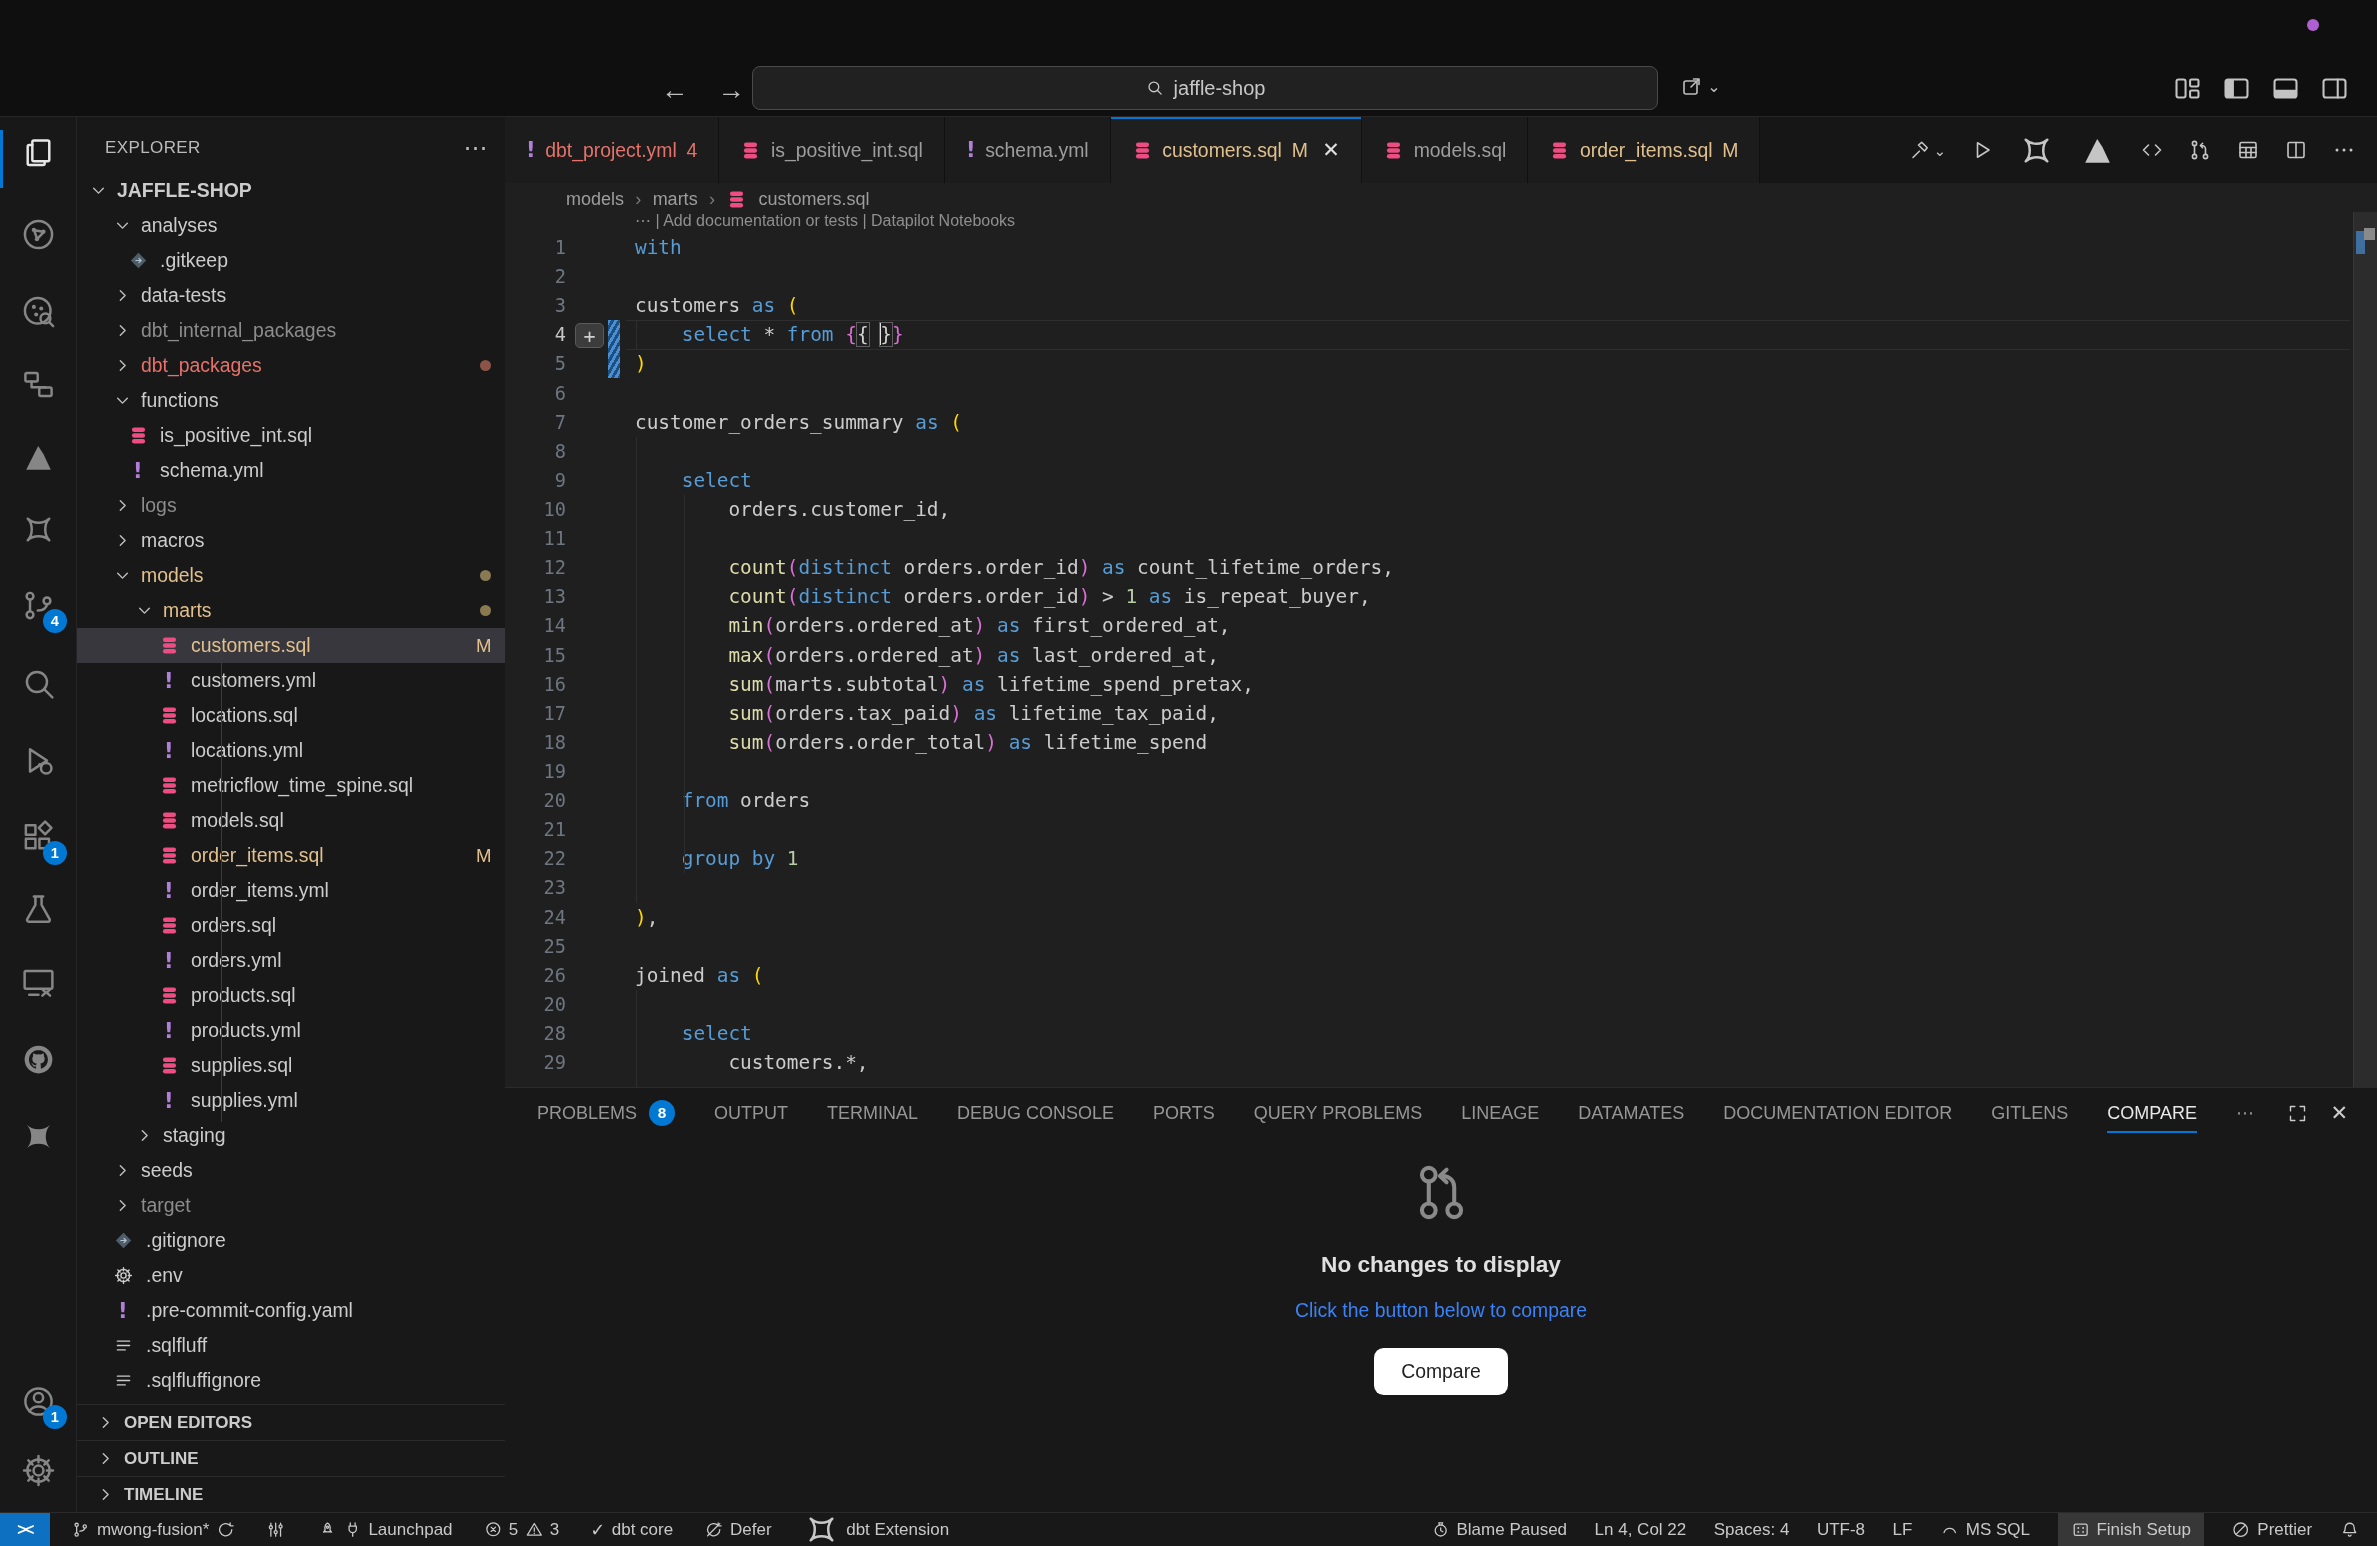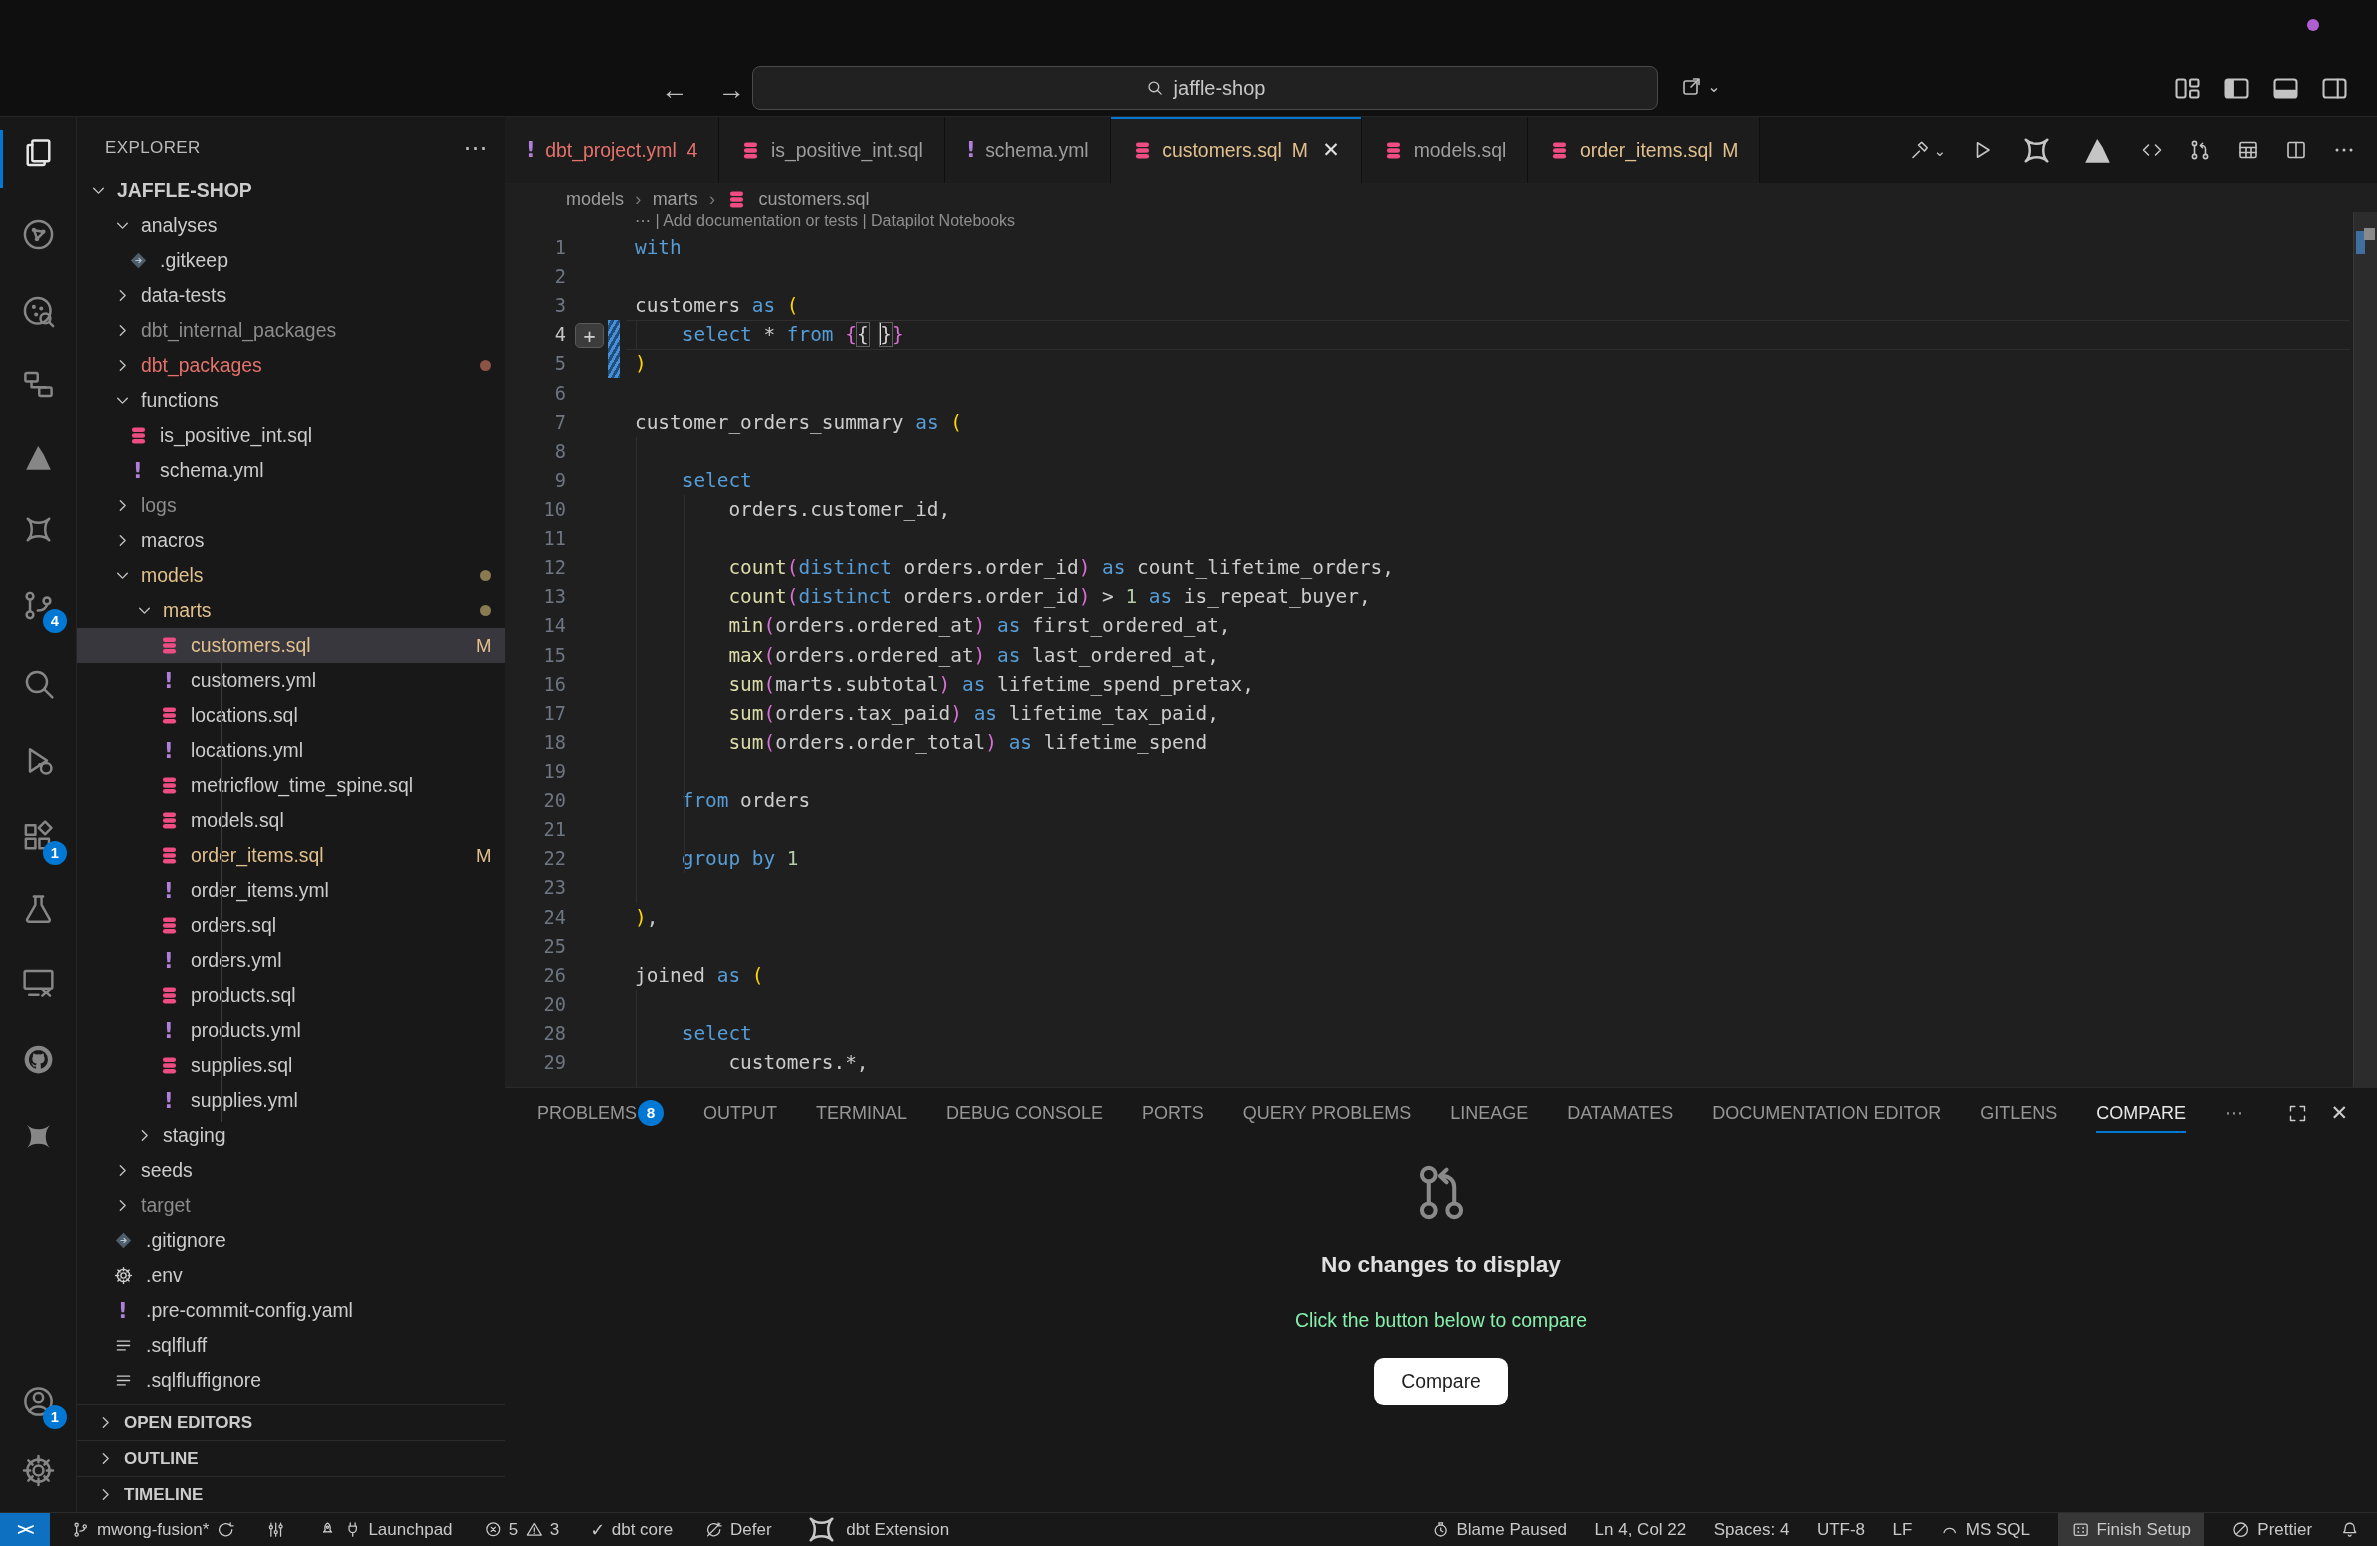--- a/index.html
+++ b/index.html
@@ -72,29 +72,29 @@
   #gutter-hatch { position:absolute; left:103px; top:87px; width:12px; height:58px; background:repeating-linear-gradient(120deg,#4a8fd4 0 2.8px,#1d4f80 2.8px 5.7px); }
   #plus-btn { position:absolute; left:70px; top:90px; width:29px; height:25px; background:#3c3c3c; border:0.8px solid #5a5a5a; border-radius:4.9px; color:#d0d0d0; font-size:20px; display:flex; align-items:center; justify-content:center; line-height:1; }
   .iguide { position:absolute; border-left:0.8px solid #2e2e2e; }
   #scrollstrip { position:absolute; right:0; top:95px; width:24px; height:875px; background:#2c2c2c; border-left:0.8px solid #383838; }
   #ss-blue { position:absolute; left:1.6px; top:19.4px; width:9.7px; height:22.6px; background:#3e6f9e; }
   #ss-gray { position:absolute; right:2.4px; top:16px; width:10.5px; height:12px; background:#8a8a8a; }
 
   
   #panel { position:absolute; left:0; top:970px; width:1872px; height:425px; background:#181818; border-top:0.8px solid #2b2b2b; }
   #panel-tabs { position:absolute; left:32px; top:0; height:50px; display:flex; align-items:center; gap:39px; font-size:18px; color:#969696; }
-  .ptab { position:relative; height:50px; display:flex; align-items:center; gap:1px; white-space:nowrap; }
+  .ptab { position:relative; height:50px; display:flex; align-items:center; gap:12px; white-space:nowrap; }
   .ptab.active { color:#e7e7e7; }
   .ptab.active::after { content:""; position:absolute; left:0; right:0; bottom:4.9px; height:2.4px; background:#0078d4; }
   .pbadge { min-width:26px; height:26px; border-radius:13px; background:#0078d4; color:#fff; font-size:15.4px; display:flex; align-items:center; justify-content:center; font-weight:bold; }
   #panel-actions { position:absolute; right:29px; top:0; height:50px; display:flex; align-items:center; gap:22.6px; color:#cccccc; }
   #panel-empty { position:absolute; left:0; top:74px; width:1872px; display:flex; flex-direction:column; align-items:center; }
   #pe-icon { color:#8a8a8a; }
   #pe-title { margin-top:29px; color:#e0e0e0; font-size:22.6px; font-weight:bold; }
-  #pe-sub { margin-top:31px; color:#86efac; font-size:19.4px; }
+  #pe-sub { margin-top:21px; color:#3b82f6; font-size:19.4px; }
   #pe-btn { margin-top:26px; background:#ffffff; color:#1f1f1f; font-size:19.4px; border:none; border-radius:9.7px; padding:12px 27.5px; font-family:inherit; }
 
   
   #statusbar { position:absolute; left:0; top:1512px; width:2377px; height:34px; background:#181818; border-top:0.8px solid #2b2b2b; display:flex; align-items:center; font-size:17px; color:#c8c8c8; }
   #sb-remote { width:50px; height:34px; background:#0e70c0; color:#fff; display:flex; align-items:center; justify-content:center; flex-shrink:0; }
   #sb-left { display:flex; align-items:center; gap:31px; margin-left:21px; }
   #sb-right { display:flex; align-items:center; gap:27.5px; margin-left:auto; margin-right:18px; }
   .sb-item { display:flex; align-items:center; gap:6.5px; height:34px; white-space:nowrap; }
   .sb-item.hl { background:#373737; padding:0 13px; }
   .sb-item .glyph { font-size:18px; }

